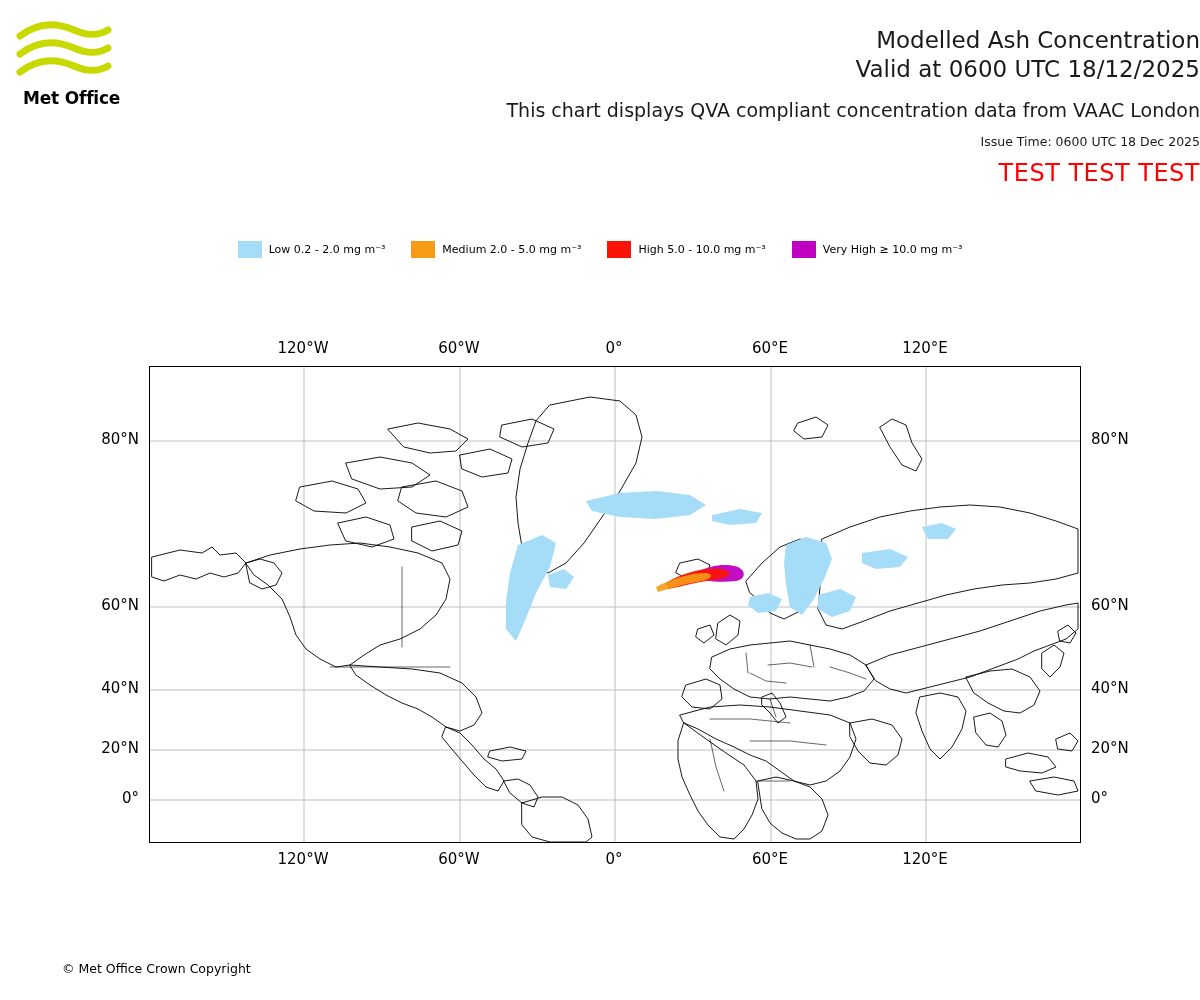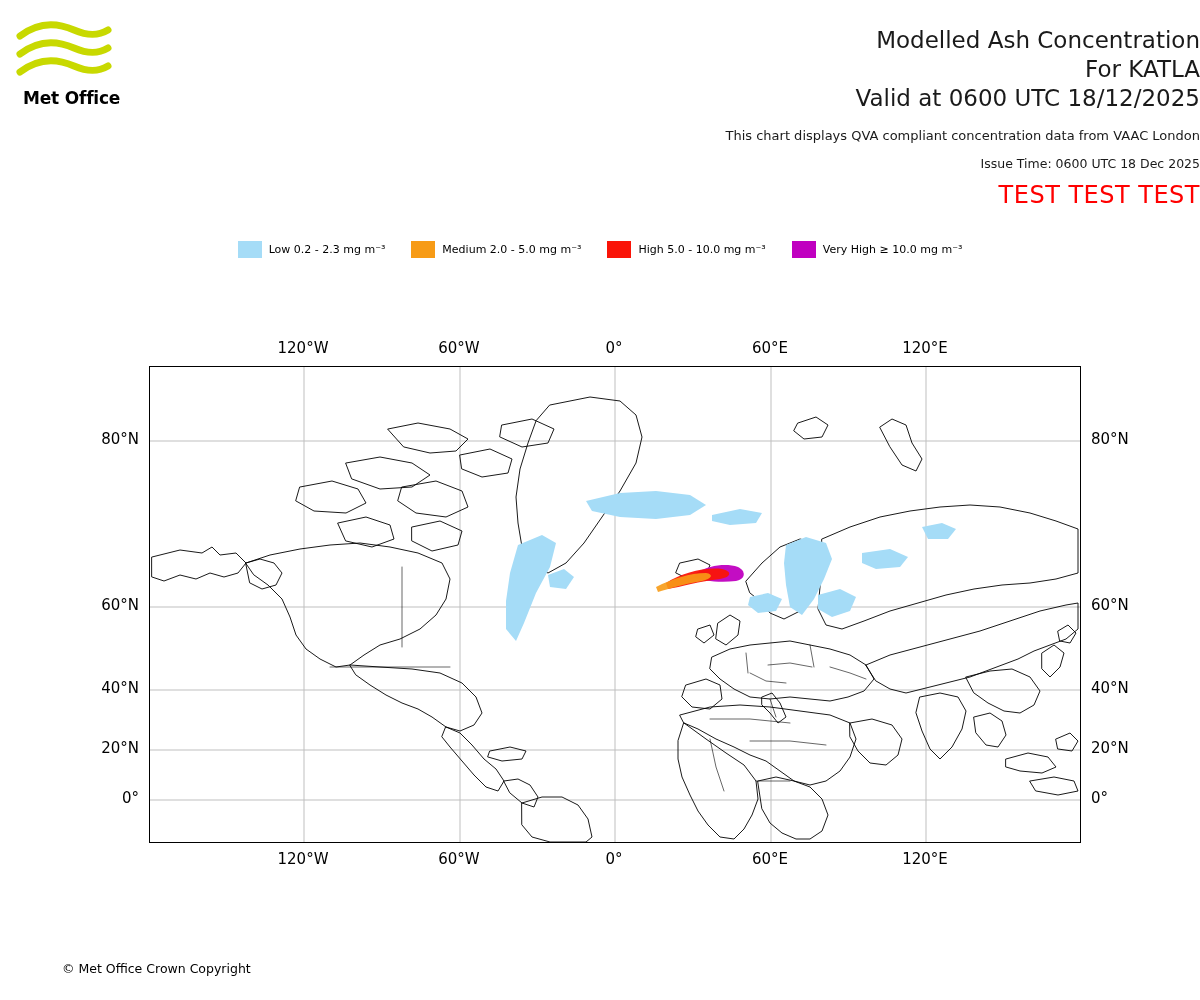--- a/index.html
+++ b/index.html
@@ -44,21 +44,21 @@
     text-align: right;
   }
   .title-line {
     font-size: 23px;
     line-height: 29px;
     color: #1a1a1a;
     font-weight: normal;
   }
   .subtitle {
     margin-top: 15px;
-    font-size: 13px;
+    font-size: 19px;
     color: #1a1a1a;
   }
   .issue-time {
     margin-top: 13px;
     font-size: 12.5px;
     color: #1a1a1a;
   }
   .test-banner {
     margin-top: 10px;
     font-size: 24px;
@@ -131,31 +131,30 @@
       <path d="M8 16 C 26 2, 44 2, 62 10 C 76 16, 86 16, 96 10"></path>
       <path d="M8 34 C 26 20, 44 20, 62 28 C 76 34, 86 34, 96 28"></path>
       <path d="M8 52 C 26 38, 44 38, 62 46 C 76 52, 86 52, 96 46"></path>
     </g>
   </svg>
   <div class="logo-text">Met Office</div>
 </div>
 
 <div class="header">
   <div class="title-line">Modelled Ash Concentration</div>
-  <div class="title-line">For KATLA</div>
   <div class="title-line">Valid at 0600 UTC 18/12/2025</div>
   <div class="subtitle">This chart displays QVA compliant concentration data from VAAC London</div>
   <div class="issue-time">Issue Time: 0600 UTC 18 Dec 2025</div>
   <div class="test-banner">TEST TEST TEST</div>
 </div>
 
 <div class="legend">
   <div class="legend-item">
     <span class="legend-swatch" id="sw0" style="background: rgb(165, 220, 247);"></span>
-    <span class="legend-label">Low 0.2 - 2.3 mg m⁻³</span>
+    <span class="legend-label">Low 0.2 - 2.0 mg m⁻³</span>
   </div>
   <div class="legend-item">
     <span class="legend-swatch" id="sw1" style="background: rgb(247, 155, 22);"></span>
     <span class="legend-label">Medium 2.0 - 5.0 mg m⁻³</span>
   </div>
   <div class="legend-item">
     <span class="legend-swatch" id="sw2" style="background: rgb(250, 20, 8);"></span>
     <span class="legend-label">High 5.0 - 10.0 mg m⁻³</span>
   </div>
   <div class="legend-item">

